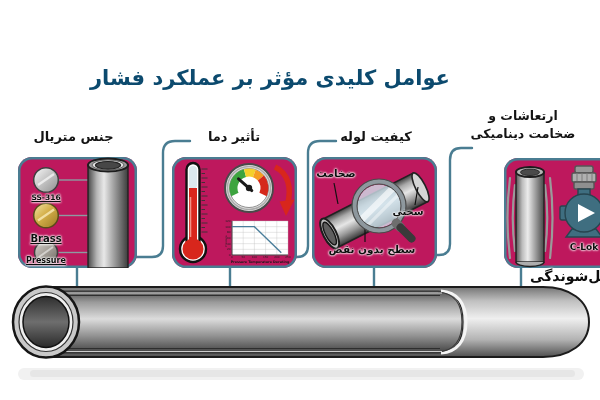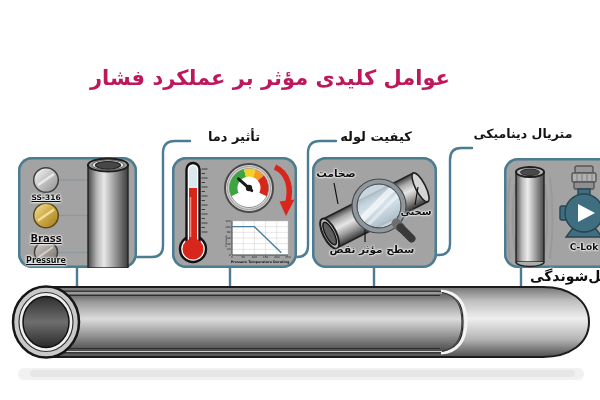--- a/index.html
+++ b/index.html
@@ -1,26 +1,26 @@
 <!DOCTYPE html>
 <html lang="fa"><head>
 <meta charset="utf-8">
 <style>
   html,body{margin:0;padding:0;}
   body{width:600px;height:400px;background:#ffffff;font-family:"DejaVu Sans",sans-serif;position:relative;overflow:hidden;}
   .stage{position:absolute;inset:0;}
   svg{display:block;}
   .bg{position:absolute;left:0;top:0;}
-  .main-title{position:absolute;left:0;top:66px;width:540px;text-align:center;font-size:21px;font-weight:bold;color:#be185d;}
+  .main-title{position:absolute;left:0;top:66px;width:540px;text-align:center;font-size:21px;font-weight:bold;color:#0c4a6e;}
   .ptitle{position:absolute;font-size:13px;font-weight:bold;color:#141414;text-align:center;line-height:1.4;}
   .t1{left:14px;top:128px;width:119px;}
   .t2{left:178px;top:128px;width:112px;}
   .t3{left:322px;top:128px;width:108px;}
   .t4{left:460px;top:107px;width:126px;font-size:12.5px;}
-  .panel{position:absolute;background:#a3a3a3;border-radius:14px;box-shadow:inset 0 0 0 2.5px #4a7d92;}
+  .panel{position:absolute;background:#be185d;border-radius:14px;box-shadow:inset 0 0 0 2.5px #4a7d92;}
   .p1{left:18px;top:157px;width:119px;height:111px;}
   .p2{left:172px;top:157px;width:125px;height:111px;}
   .p3{left:312px;top:157px;width:125px;height:111px;}
   .p4{left:460px;top:158px;width:126px;height:110px;margin-left:44px;}
   .panel > svg{position:absolute;left:0;top:0;}
   .lbl{position:absolute;font-weight:bold;color:#0d0d0d;text-align:center;
        text-shadow:0 0 2px #fff,0 0 2px #fff,0 0 3px #fff;}
   .disc-lbl{left:0;width:56px;font-size:7.5px;text-decoration:underline;}
   .q-lbl{font-size:10px;}
   svg text{font-family:"DejaVu Sans",sans-serif;}
@@ -82,23 +82,24 @@
 
       <g>
         <ellipse cx="46" cy="322" rx="33" ry="35.5" fill="#c9c9c9" stroke="#161616" stroke-width="2.5"></ellipse>
         <ellipse cx="46" cy="322" rx="27" ry="29.5" fill="#efefef" stroke="#333333" stroke-width="1.2"></ellipse>
         <ellipse cx="46" cy="322" rx="23" ry="25.5" fill="url(#gBore)" stroke="#111111" stroke-width="1.5"></ellipse>
       </g>
     </g>
   </svg>
 
   <div class="main-title" dir="rtl">عوامل کلیدی مؤثر بر عملکرد فشار</div>
+  <div class="ptitle t1" dir="rtl">جنس متریال</div>
   <div class="ptitle t3" dir="rtl">کیفیت لوله</div>
   <div class="ptitle t2" dir="rtl">تأثیر دما</div>
-  <div class="ptitle t4" dir="rtl"><br><span>متریال دینامیکی</span></div>
+  <div class="ptitle t4" dir="rtl"><span>ارتعاشات و</span><br><span>ضخامت دینامیکی</span></div>
 
   <div class="panel p1">
     <svg width="119" height="111" viewBox="0 0 119 111">
       <defs>
         <linearGradient id="gSilver" x1="0" y1="0" x2="1" y2="1">
           <stop offset="0" stop-color="#fafafa"></stop>
             <stop offset="0.45" stop-color="#c7c7c7"></stop>
             <stop offset="1" stop-color="#8f8f8f"></stop>
         </linearGradient>
         <linearGradient id="gBrass" x1="0" y1="0" x2="1" y2="1">
@@ -243,22 +244,22 @@
           </g>
           <circle cx="0" cy="0" r="24.5" fill="none" stroke="#8e989e" stroke-width="5"></circle>
           <circle cx="0" cy="0" r="27" fill="none" stroke="#4a4a4a" stroke-width="1.2"></circle>
           <circle cx="0" cy="0" r="22" fill="none" stroke="#4a4a4a" stroke-width="1"></circle>
         </g>
         <path d="M84.3,66.3 L88.5,70.5" stroke="#6e6e6e" stroke-width="9.5" stroke-linecap="round"></path>
         <path d="M88.5,70.5 L99.5,81.5" stroke="#3a3a3a" stroke-width="8" stroke-linecap="round"></path>
       </g>
     </svg>
     <div class="lbl q-lbl" dir="rtl" style="left:2px;top:10px;width:44px;font-size:10.5px">ضخامت</div>
-    <div class="lbl q-lbl" dir="rtl" style="left:88px;top:49px;width:32px">سختی</div>
-    <div class="lbl q-lbl" dir="rtl" style="left:12px;top:86px;width:96px;font-size:10.5px">سطح مؤثر نقص</div>
+    <div class="lbl q-lbl" dir="rtl" style="left:80px;top:49px;width:32px">سختی</div>
+    <div class="lbl q-lbl" dir="rtl" style="left:12px;top:86px;width:96px;font-size:10.5px">سطح بدون نقص</div>
   </div>
 
   <div class="panel p4">
     <svg width="126" height="110" viewBox="0 0 126 110">
       <defs>
         <linearGradient id="gPipe4" x1="0" y1="0" x2="1" y2="0">
           <stop offset="0" stop-color="#565656"></stop>
             <stop offset="0.22" stop-color="#bcbcbc"></stop>
           <stop offset="0.42" stop-color="#ececec"></stop>
             <stop offset="0.65" stop-color="#ababab"></stop>

